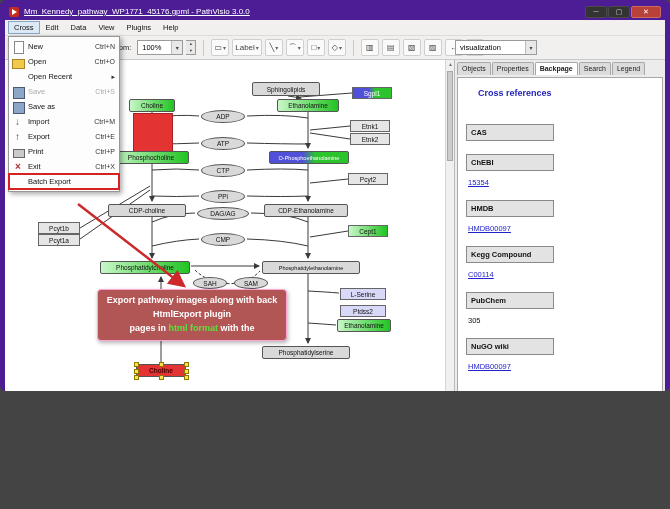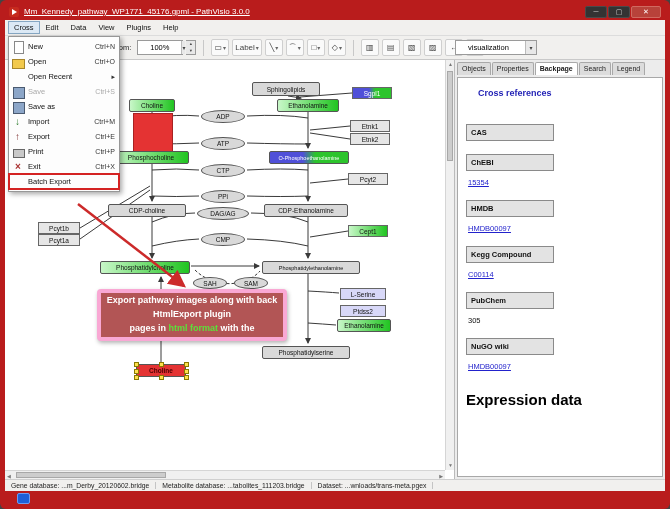--- a/index.html
+++ b/index.html
@@ -1,17 +1,17 @@
 <!DOCTYPE html>
 <html><head>
 <meta charset="utf-8">
 <style>
   * { margin:0; padding:0; box-sizing:border-box; font-family:"Liberation Sans","DejaVu Sans",sans-serif; }
   body { background:#444; }
-  #win { position:relative; width:670px; height:509px; background:#b91c1c; border-radius:6px; overflow:hidden; }
+  #win { position:relative; width:670px; height:391px; background:#4c1d95; border-radius:6px; overflow:hidden; }
 
   
   #titlebar { position:absolute; left:5px; top:3px; right:5px; height:17px; display:flex; align-items:center; color:#fff; }
   .app-icon { width:10px; height:10px; background:#c62b1f; border-radius:2px; margin:0 5px 0 4px; position:relative; flex:none; }
   .app-icon::before { content:""; position:absolute; left:3px; top:2px; border-left:5px solid #fff; border-top:3px solid transparent; border-bottom:3px solid transparent; }
   .win-title { font-size:8px; text-decoration:underline; white-space:nowrap; }
   .win-btns { margin-left:auto; display:flex; gap:1px; margin-right:4px; }
   .win-btn { width:22px; height:12px; background:#333; border:1px solid #4a4a4a; color:#cfcfcf; font-size:7px; line-height:10px; text-align:center; border-radius:2px; }
   .win-btn.close { background:#b8423a; border-color:#d06a60; width:30px; color:#fff; }
 
@@ -29,21 +29,21 @@
   .mi-icon { width:14px; height:12px; margin:0 3px 0 2px; position:relative; flex:none; }
   .new-file-icon::before { content:""; position:absolute; left:3px; top:0; width:8px; height:11px; background:#fff; border:1px solid #888; }
   .open-folder-icon::before { content:""; position:absolute; left:1px; top:3px; width:11px; height:8px; background:#f2c94c; border:1px solid #a8862a; }
   .save-icon::before, .save-as-icon::before { content:""; position:absolute; left:2px; top:1px; width:10px; height:10px; background:#8ca6c8; border:1px solid #4a5a70; }
   .import-icon::before { content:"↓"; position:absolute; left:4px; top:0; font-size:10px; color:#2a7a2a; }
   .export-icon::before { content:"↑"; position:absolute; left:4px; top:0; font-size:10px; color:#7a2a2a; }
   .print-icon::before { content:""; position:absolute; left:2px; top:3px; width:10px; height:7px; background:#c9c9c9; border:1px solid #666; }
   .exit-icon::before { content:"×"; position:absolute; left:4px; top:0; font-size:10px; color:#a33; font-weight:bold; }
   .zoom-label { font-size:7.5px; color:#222; margin:0 3px; }
   .combo { height:15px; background:#fff; border:1px solid #9a9a9a; display:flex; align-items:center; font-size:7.5px; }
-  .combo .val { padding:0 12px; }
+  .combo .val { padding:0 4px; }
   .combo .dd { width:11px; height:100%; border-left:1px solid #bbb; background:#e8e8e8; font-size:6px; display:flex; align-items:center; justify-content:center; color:#444; }
   .spinner { display:flex; flex-direction:column; width:10px; height:15px; border:1px solid #9a9a9a; border-left:none; }
   .spinner span { flex:1; font-size:4.5px; line-height:6px; text-align:center; background:#e8e8e8; color:#444; }
   #vis-combo { position:absolute; left:450px; top:4px; width:82px; }
 
   
   #canvas { position:absolute; left:5px; top:60px; width:450px; height:419px; background:#fff; border-right:1px solid #bbb; overflow:hidden; }
   #edge-layer, #node-layer { position:absolute; left:0; top:0; }
   .vscroll { position:absolute; right:0; top:0; bottom:9px; width:9px; background:#f0f0f0; border-left:1px solid #d5d5d5; font-size:5px; color:#777; text-align:center; }
   .hscroll { position:absolute; left:0; right:9px; bottom:0; height:9px; background:#f0f0f0; border-top:1px solid #d5d5d5; font-size:5px; color:#777; }
@@ -86,21 +86,21 @@
   
   #file-menu { position:absolute; left:8px; top:36px; width:112px; background:#fdfdfd; border:1px solid #979797; box-shadow:2px 2px 5px rgba(0,0,0,0.35); padding:2px 0; z-index:40; }
   .menu-item { display:flex; align-items:center; height:15px; font-size:7.5px; color:#111; padding-right:4px; }
   .menu-item.disabled { color:#aaa; }
   .menu-item.highlighted { outline:2px solid #d42222; outline-offset:-1px; }
   .mi-label { flex:1; }
   .mi-right { font-size:7px; color:#333; margin-left:6px; }
   .menu-item.disabled .mi-right { color:#aaa; }
 
   
-  #annotation { position:absolute; left:97px; top:289px; width:190px; height:52px; border-radius:4px; border:4px solid #f9a8d4; color:#fff; font-weight:bold; font-size:9px; text-align:center; display:flex; flex-direction:column; justify-content:center; line-height:1.55; z-index:30; box-shadow:1px 2px 4px rgba(0,0,0,0.3); }
+  #annotation { position:absolute; left:97px; top:289px; width:190px; height:52px; border-radius:4px; border:1px solid #f9a8d4; color:#fff; font-weight:bold; font-size:9px; text-align:center; display:flex; flex-direction:column; justify-content:center; line-height:1.55; z-index:30; box-shadow:1px 2px 4px rgba(0,0,0,0.3); }
   #arrow-overlay { position:absolute; left:0; top:0; z-index:45; pointer-events:none; }
 </style>
 </head>
 <body>
 
 <div id="win">
 
   <div id="titlebar">
     <span class="app-icon"></span>
     <span class="win-title">Mm_Kennedy_pathway_WP1771_45176.gpml - PathVisio 3.0.0</span>

